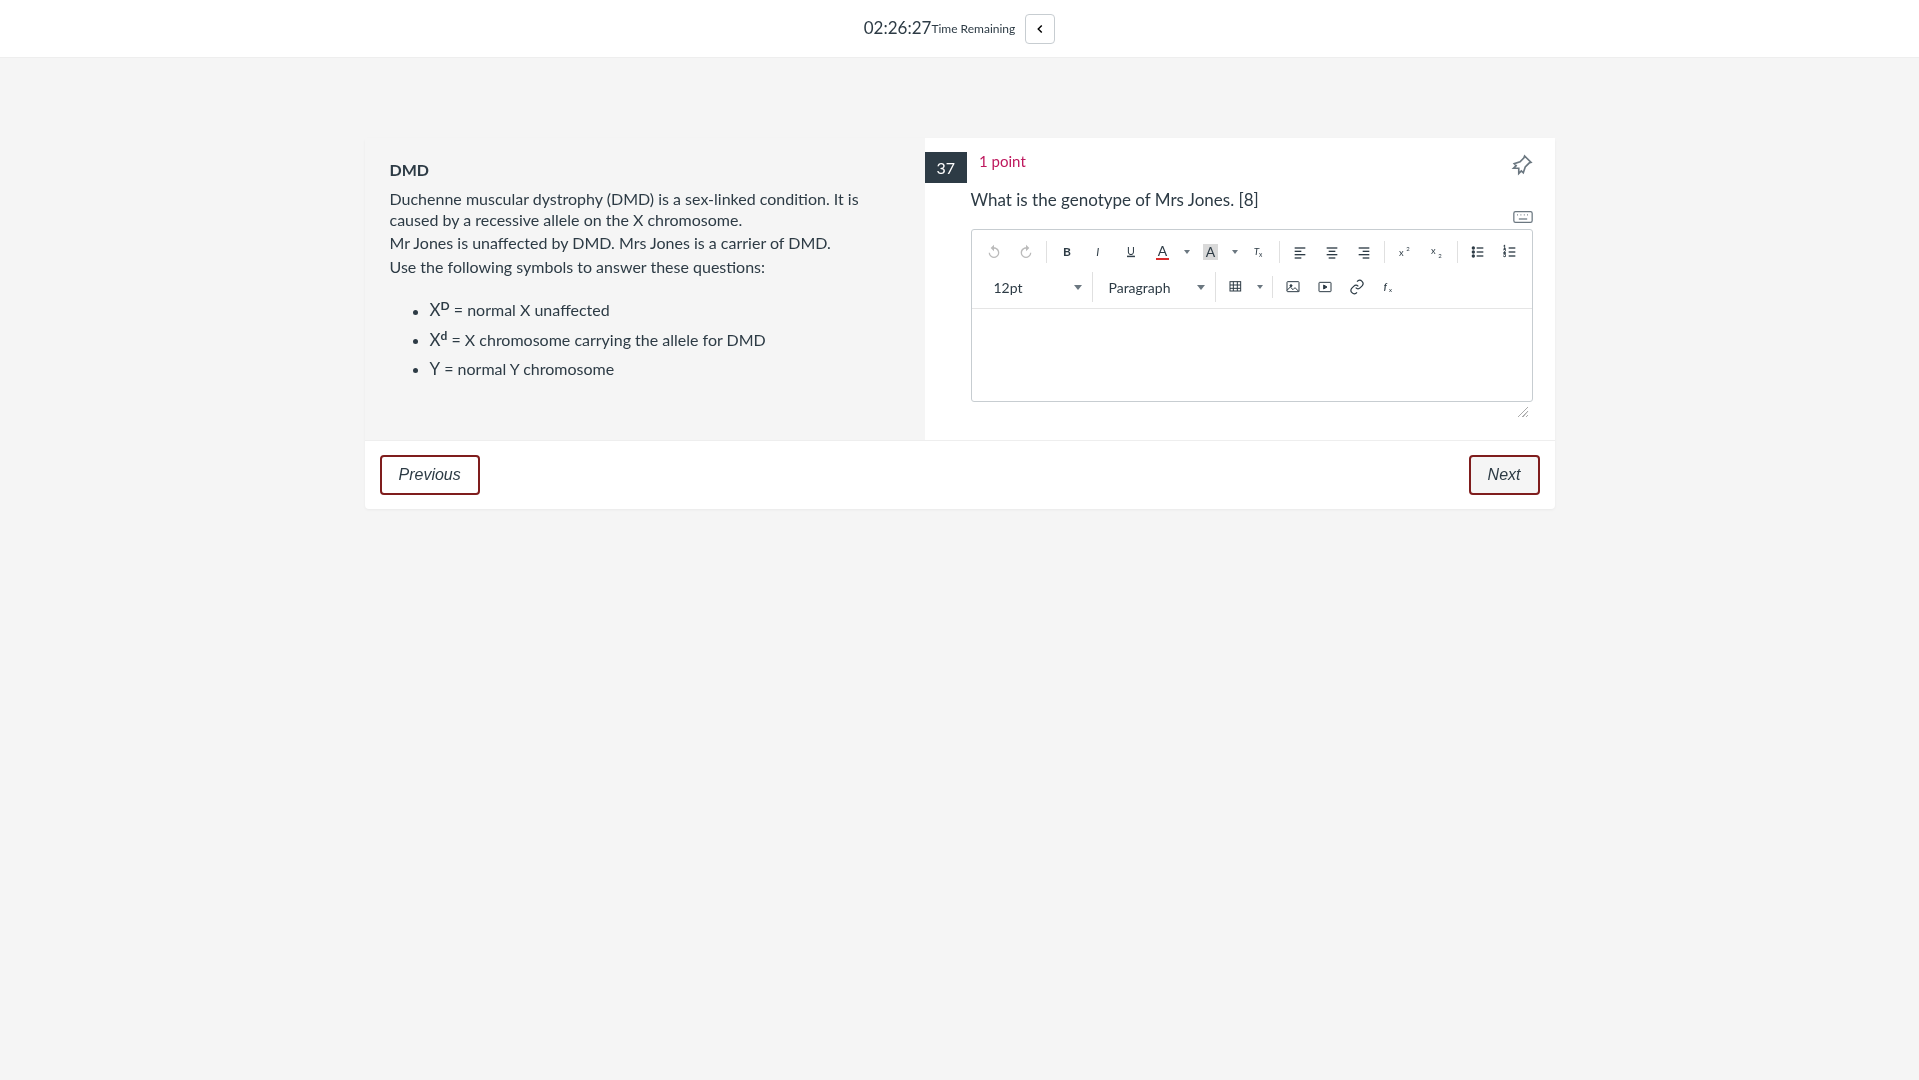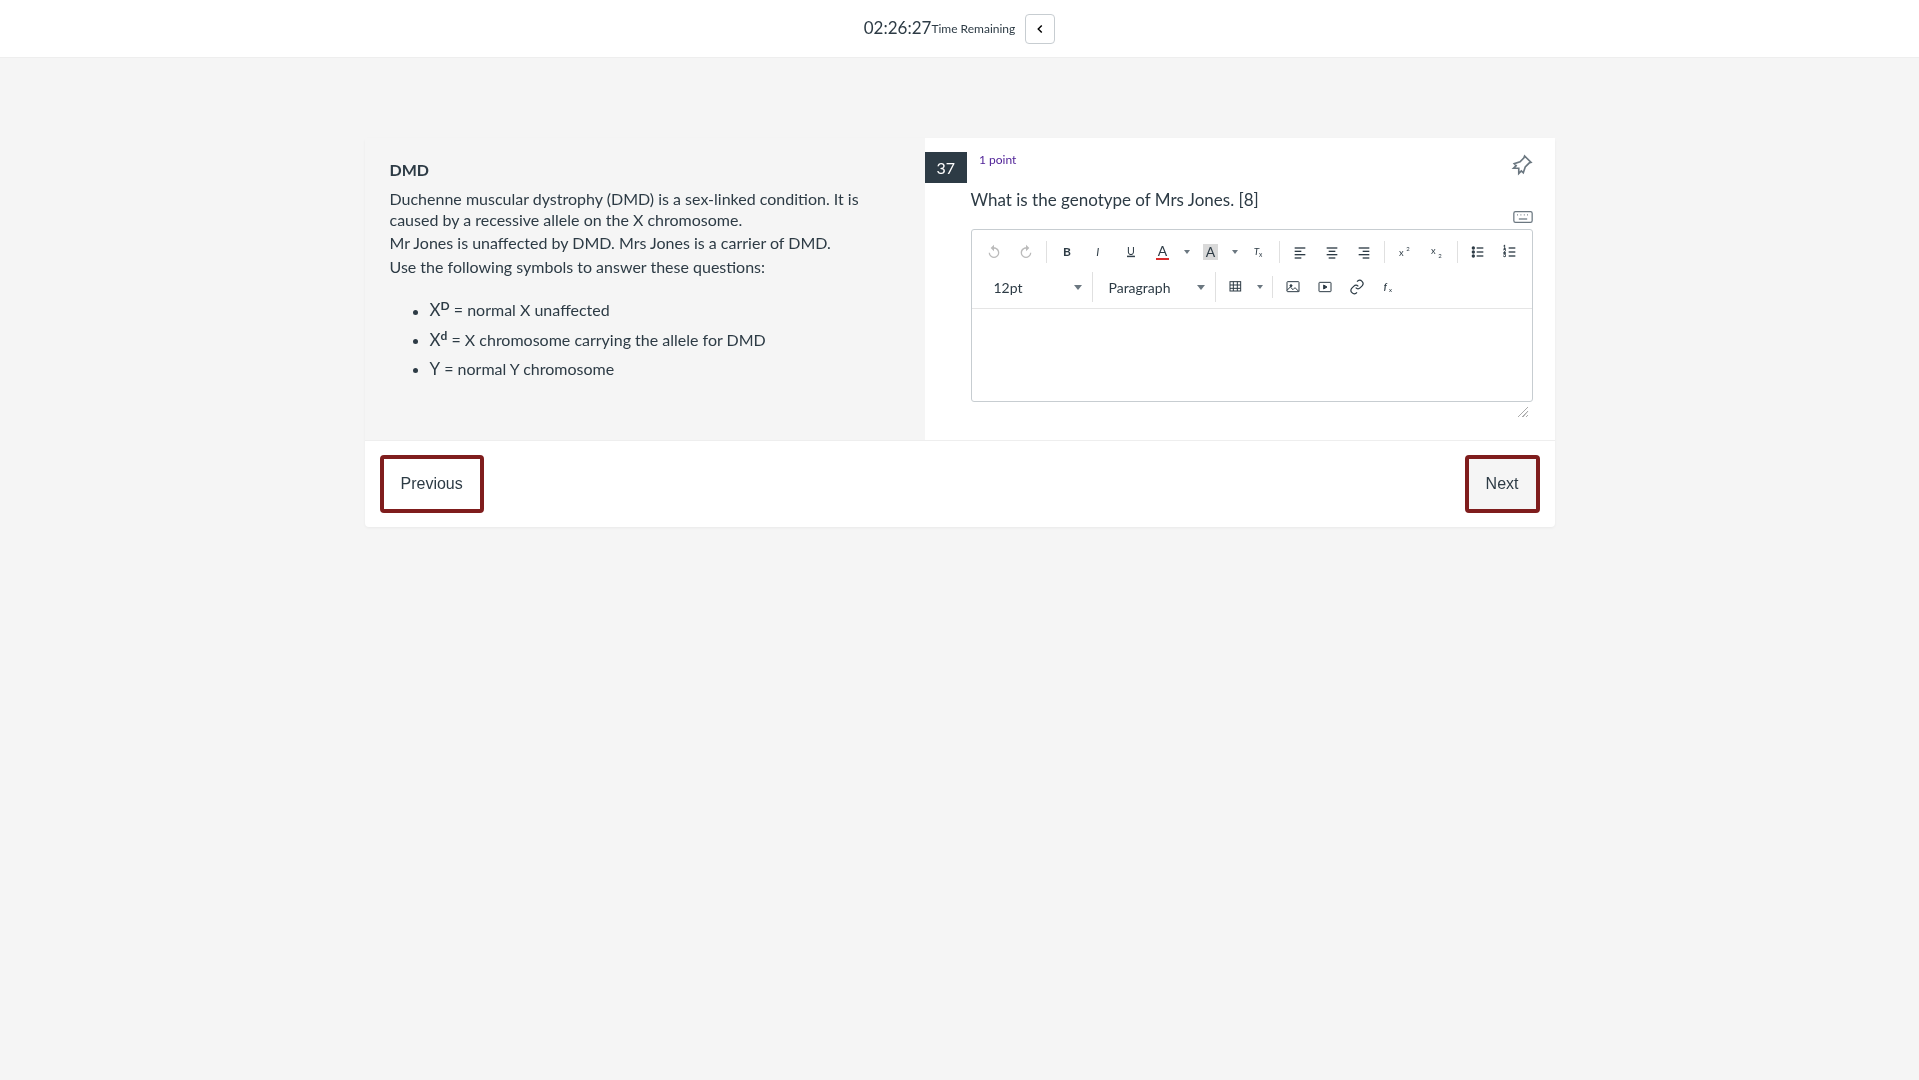--- a/index.html
+++ b/index.html
@@ -110,22 +110,22 @@
   margin-bottom: 6px;
 }
 .q-number {
   background: #2d3b45;
   color: #fff;
   font-size: 16px;
   padding: 6px 12px;
   font-weight: 400;
 }
 .q-points {
-  color: #4c1d95;
-  font-size: 12px;
+  color: #be185d;
+  font-size: 15px;
 }
 .pin-btn {
   position: absolute;
   right: 22px;
   top: 16px;
   width: 22px;
   height: 22px;
   cursor: pointer;
   color: #6b7780;
 }
@@ -242,27 +242,28 @@
   margin-left: 46px;
 }
 .resize-handle svg { width: 12px; height: 12px; color: #aaa; }
 .footer {
   display: flex;
   justify-content: space-between;
   padding: 14px 15px;
   border-top: 1px solid #eee;
 }
 .nav-btn {
-  padding: 16px 17px;
-  border: 4px solid #7f1d1d;
+  padding: 9px 17px;
+  border: 2px solid #7f1d1d;
   border-radius: 4px;
   background: #fff;
   font-size: 16px;
   cursor: pointer;
   color: #2d3b45;
+  font-style: italic;
 }
 .nav-btn.next {
   background: #f5f5f5;
 }
 </style>
 </head>
 <body>
 
 <div class="header">
   <div class="timer-wrap">

